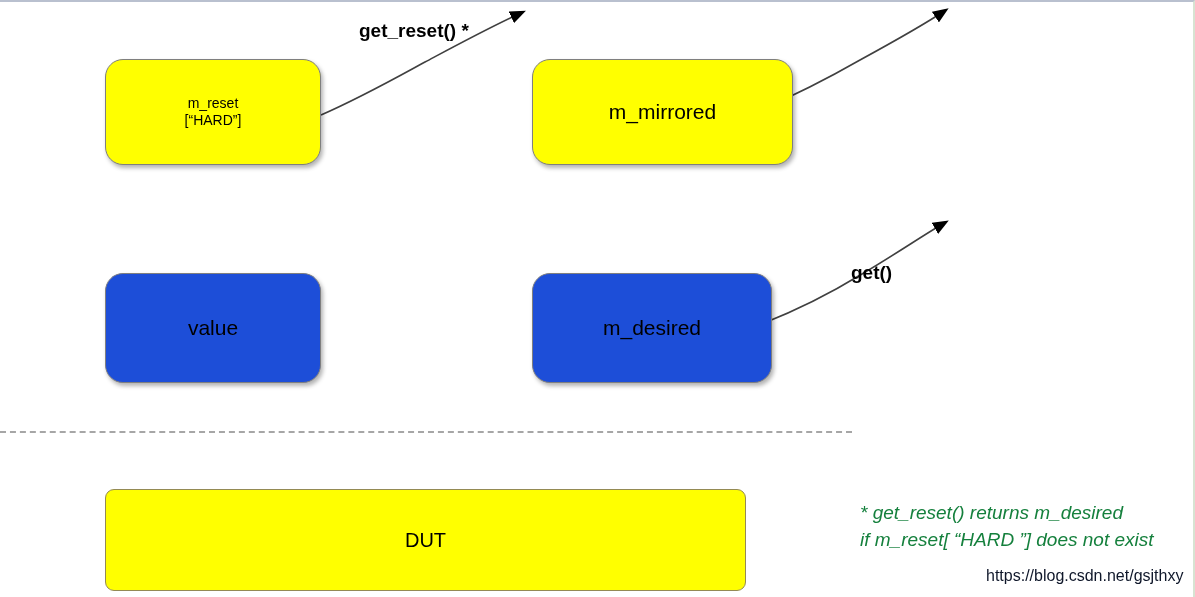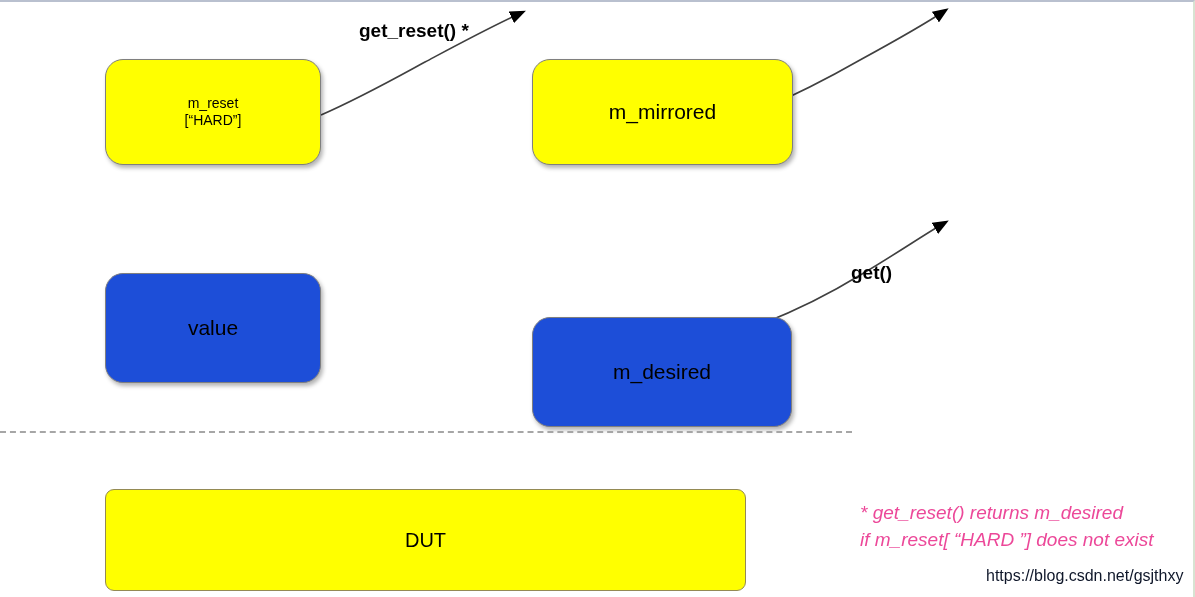--- a/index.html
+++ b/index.html
@@ -38,21 +38,21 @@
   }
   .node.sharp {
     border: 1px solid #948a54;
   }
   .node-yellow { background: #ffff00; border-radius: 9px; }
   .node-green  { background: #1d4ed8; }
 
   #n-reset    { left: 105px; top: 57px;  width: 216px; height: 106px; font-size: 14px; }
   #n-mirrored { left: 532px; top: 57px;  width: 261px; height: 106px; font-size: 21px; }
   #n-value    { left: 105px; top: 271px; width: 216px; height: 110px; font-size: 21px; }
-  #n-desired  { left: 532px; top: 271px; width: 260px; height: 110px; font-size: 21px; margin-top: 44px; }
+  #n-desired  { left: 532px; top: 271px; width: 240px; height: 110px; font-size: 21px; }
   #n-dut      { left: 105px; top: 487px; width: 641px; height: 102px; font-size: 20px; }
 
   .edge-label {
     position: absolute;
     font-weight: bold;
     font-size: 19px;
     color: #000000;
     white-space: nowrap;
   }
   #lbl-get-reset    { left: 359px; top: 18px; }
@@ -77,21 +77,21 @@
   }
 
   #footnote {
     position: absolute;
     left: 860px;
     top: 498px;
     width: 335px;
     font-style: italic;
     font-size: 19px;
     line-height: 1.42;
-    color: #ec4899;
+    color: #15803d;
     white-space: pre-line;
   }
 
   #watermark {
     position: absolute;
     left: 986px;
     top: 565px;
     font-size: 16px;
     color: #0f172a;
     white-space: nowrap;

